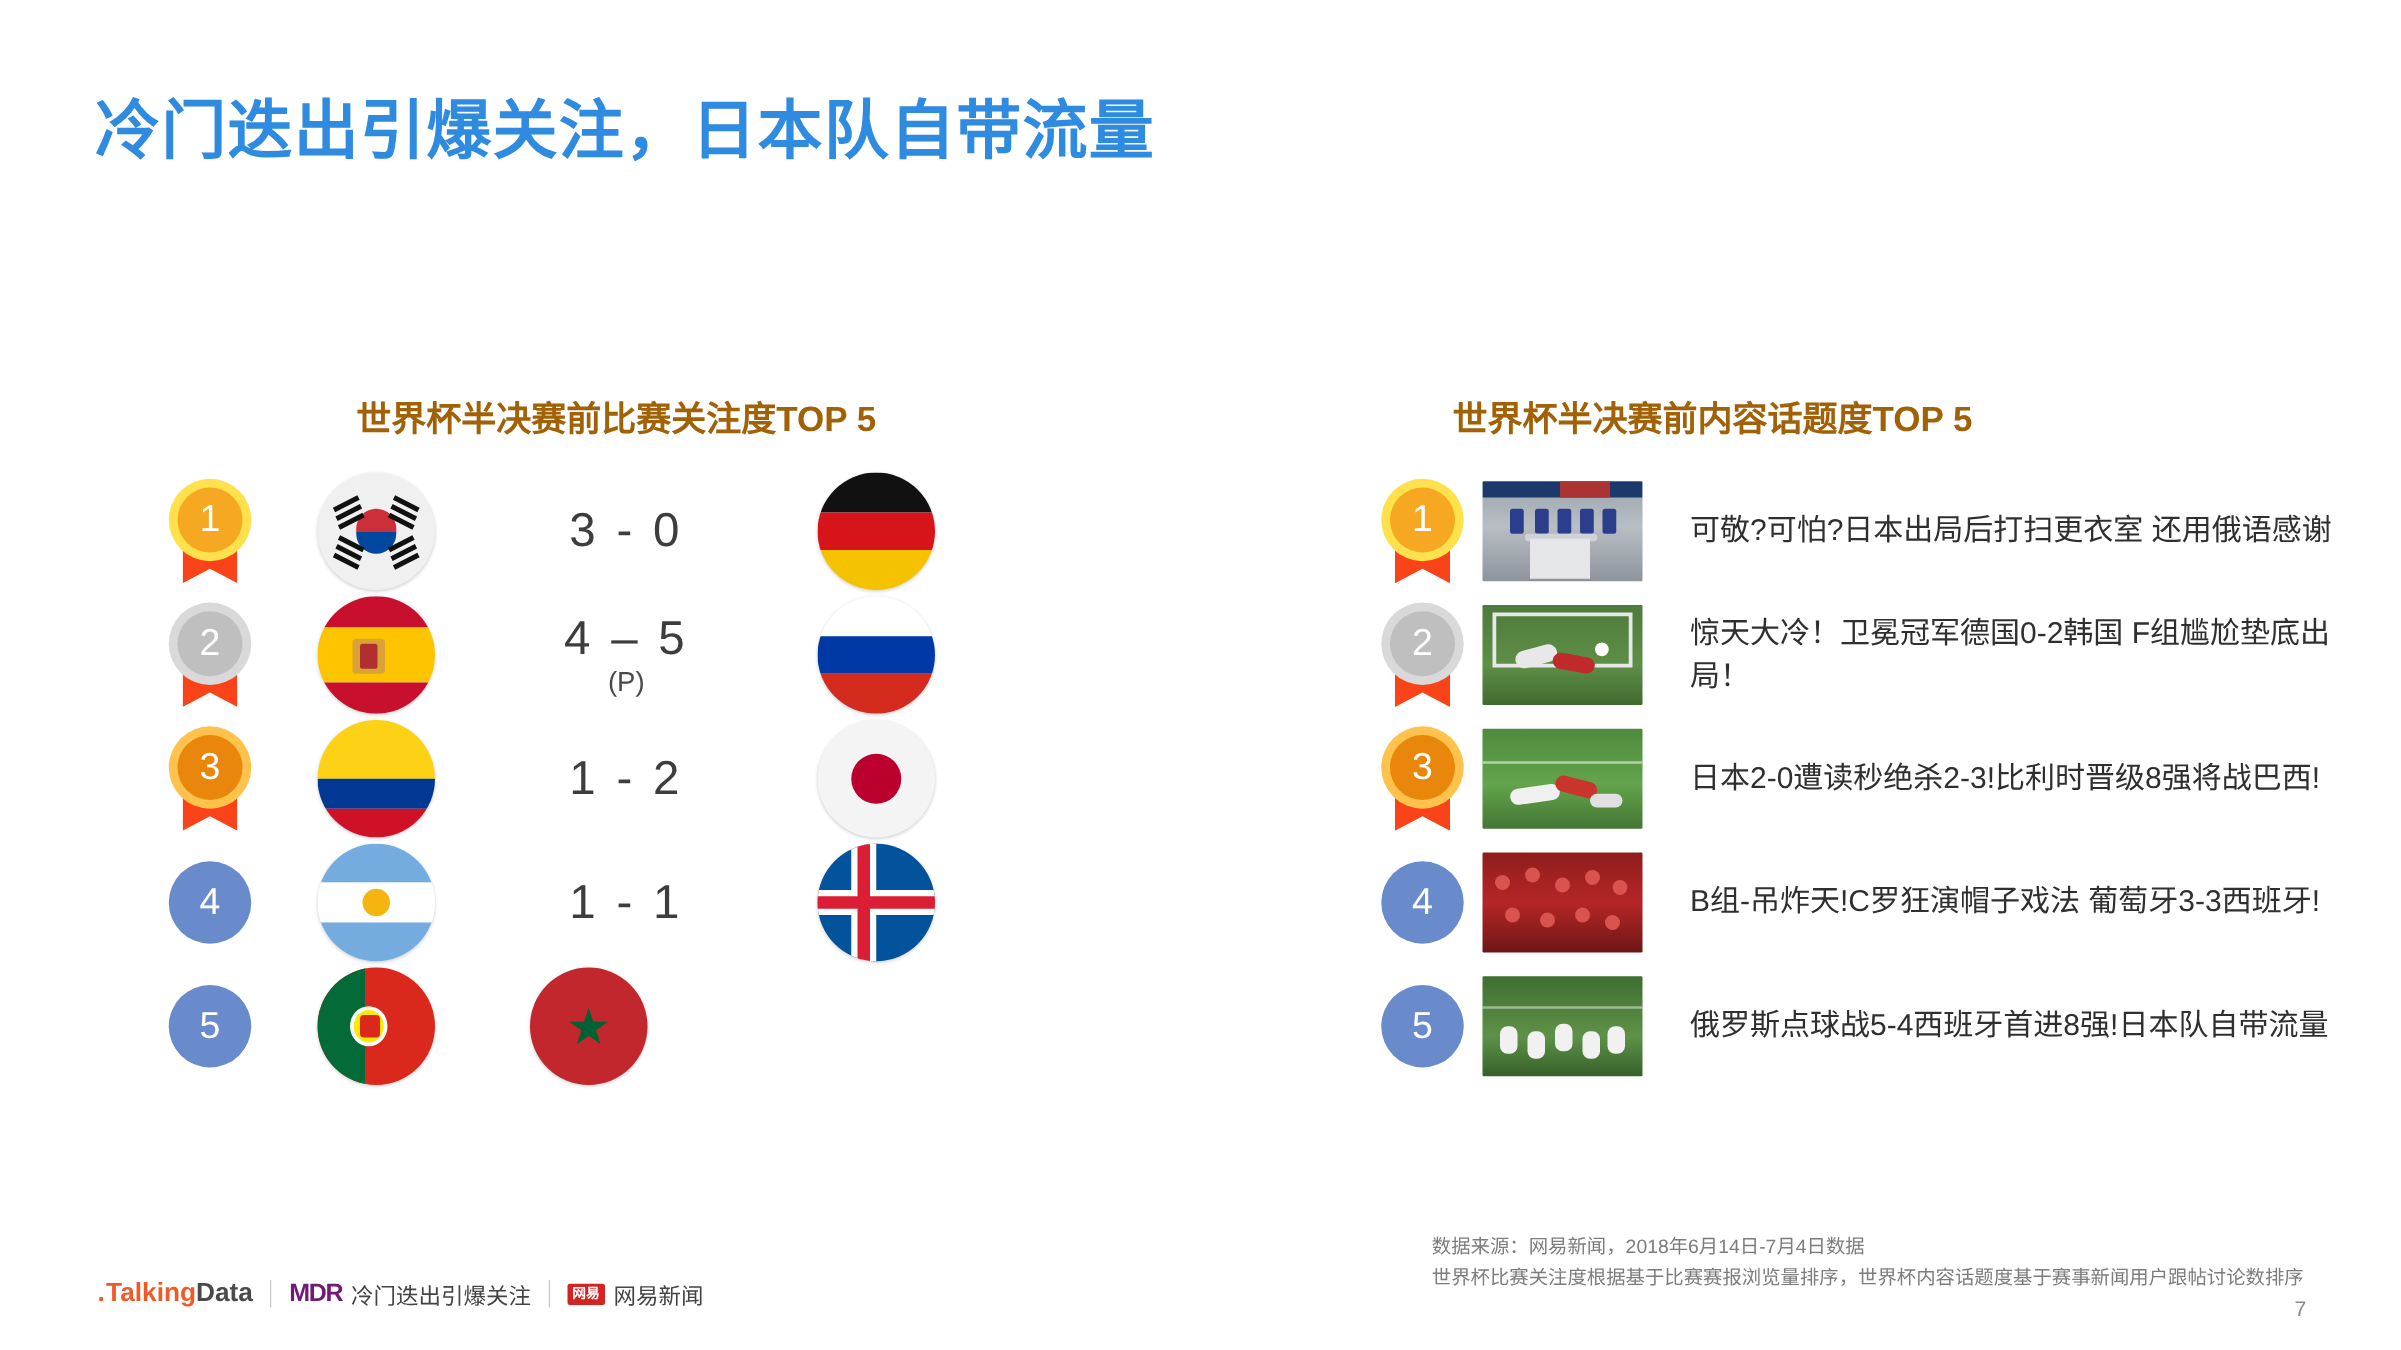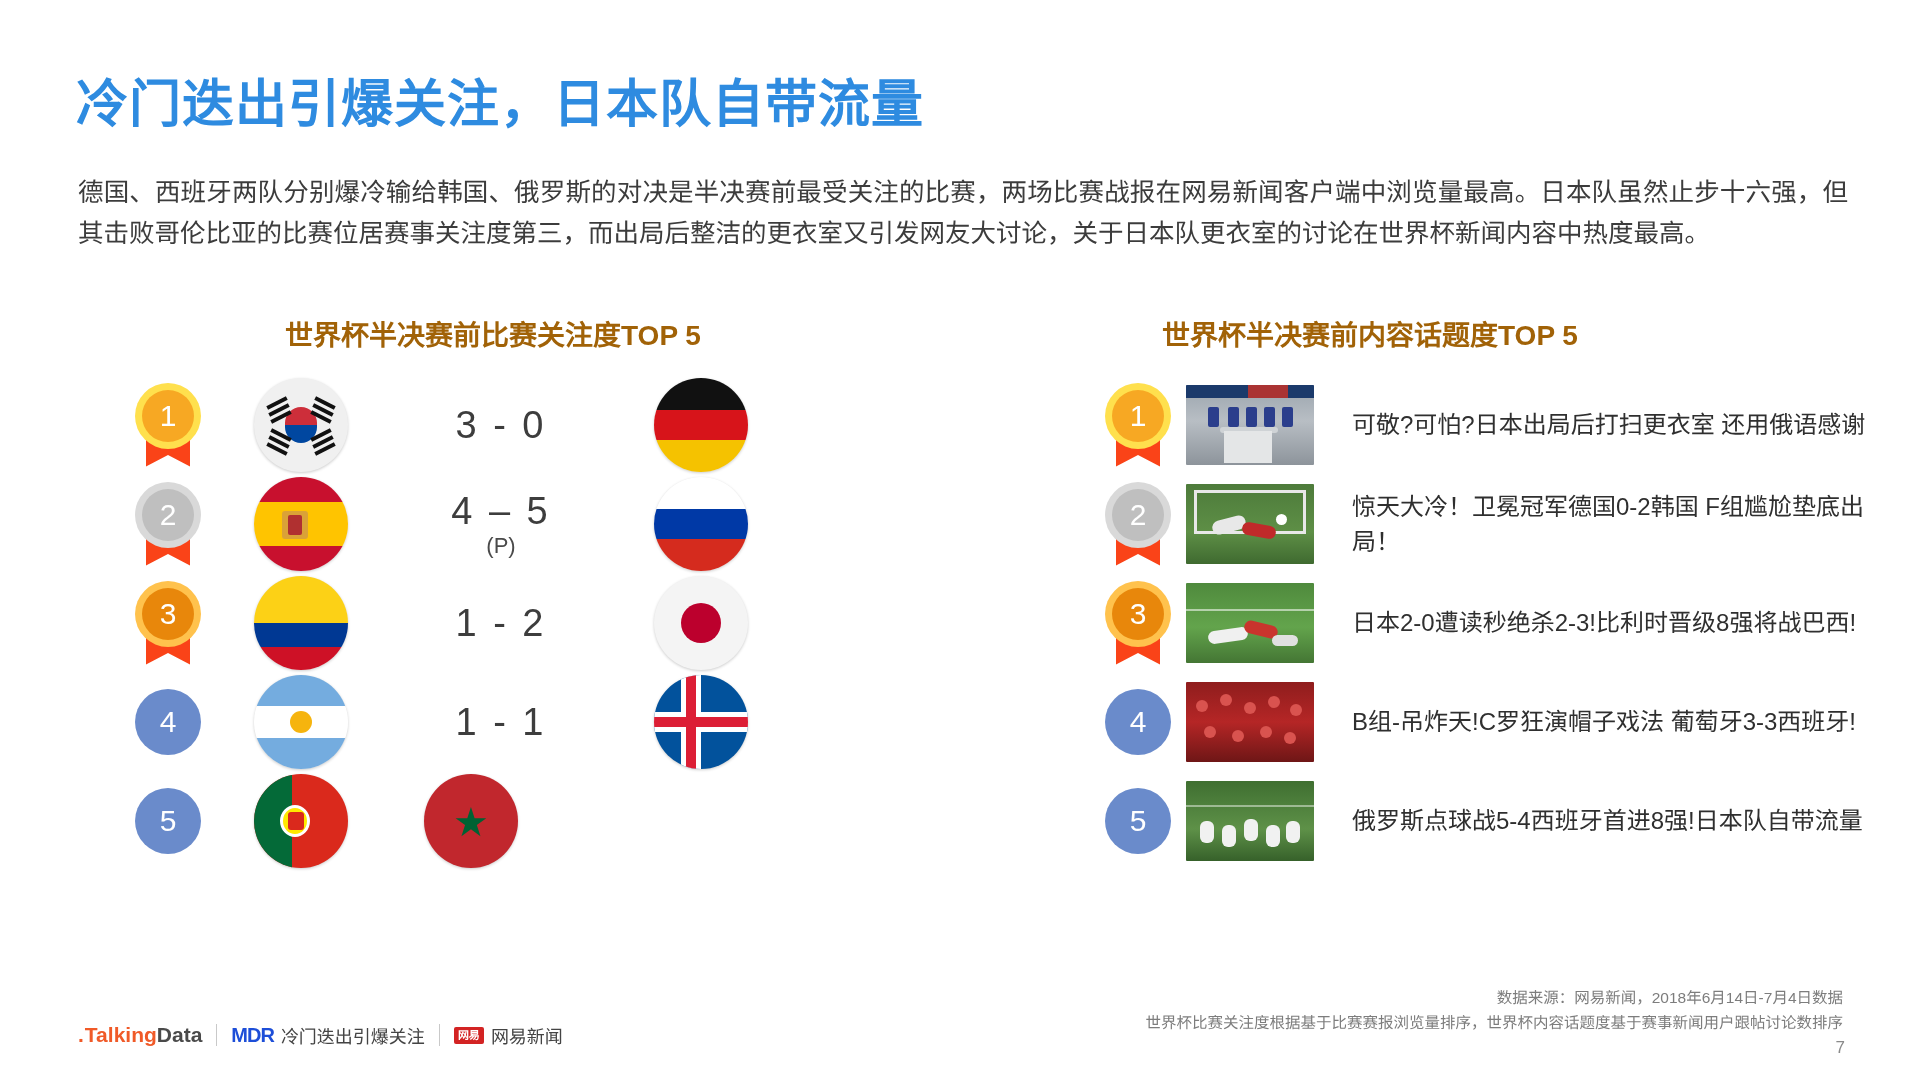--- a/index.html
+++ b/index.html
@@ -193,45 +193,44 @@
   .t5 .d2{left:80px;top:44px}.t5 .e{left:100px;top:40px}
   .t5 .line { left:0; top:24px; width:128px; height:2px; background:rgba(255,255,255,.45); }
 
   .news-text {
     flex: 1 1 auto; font-size: 24px; line-height: 35px; color: #2f2f2f;
     padding-left: 16px; padding-right: 6px;
   }
 
   
   .footer-note {
-    position: absolute; right: 78px; top: 985px; text-align: right;
+    position: absolute; right: 78px; top: 985px; text-align: left;
     font-size: 15.5px; line-height: 25px; color: #7d7d7d;
   }
   .page-num { position: absolute; right: 76px; top: 1038px; font-size: 17px; color: #8a8a8a; }
   .brand-bar { position: absolute; left: 78px; top: 1022px; display: flex; align-items: center; gap: 14px; }
   .brand-td { display: flex; align-items: baseline; font-size: 21px; font-weight: 700; color: #444; }
   .brand-td .dot { color: #F05A28; font-size: 21px; margin-right: 1px; }
   .brand-td .tk { color: #F05A28; }
   .brand-td .dt { color: #4a4a4a; }
   .divider { width: 1px; height: 22px; background: #c9c9c9; }
   .brand-mdr { display: flex; align-items: center; gap: 7px; font-size: 18px; color: #444; }
-  .mdr-logo { font-weight: 700; font-size: 20px; color: #1d4ed8; letter-spacing: -1px; }
+  .mdr-logo { font-weight: 700; font-size: 20px; color: #701a75; letter-spacing: -1px; }
   .brand-ne { display: flex; align-items: center; gap: 7px; font-size: 18px; color: #444; }
   .ne-badge {
     background: #D32323; color: #fff; font-size: 11px; font-weight: 700;
     padding: 3px 4px; border-radius: 2px; line-height: 1;
   }
 </style>
 </head>
 <body>
 
 <div class="slide">
 
   <div class="title">冷门迭出引爆关注，日本队自带流量</div>
-  <div class="subtitle">德国、西班牙两队分别爆冷输给韩国、俄罗斯的对决是半决赛前最受关注的比赛，两场比赛战报在网易新闻客户端中浏览量最高。日本队虽然止步十六强，但其击败哥伦比亚的比赛位居赛事关注度第三，而出局后整洁的更衣室又引发网友大讨论，关于日本队更衣室的讨论在世界杯新闻内容中热度最高。</div>
 
   <div class="sec-head left">世界杯半决赛前比赛关注度TOP 5</div>
   <div class="sec-head right">世界杯半决赛前内容话题度TOP 5</div>
 
   <div class="col-left">
 
     <div class="match-row">
       <div class="rank">
         <div class="medal gold">
           <div class="disc">

